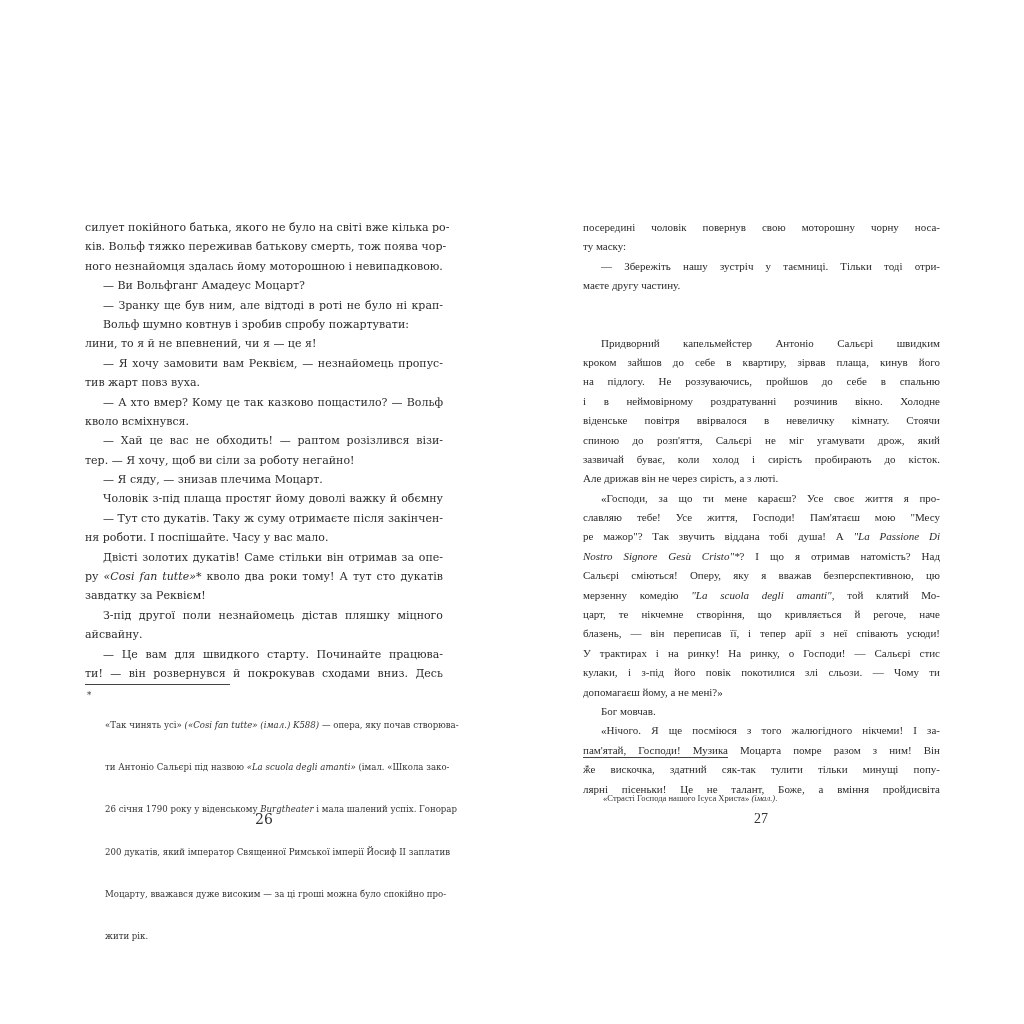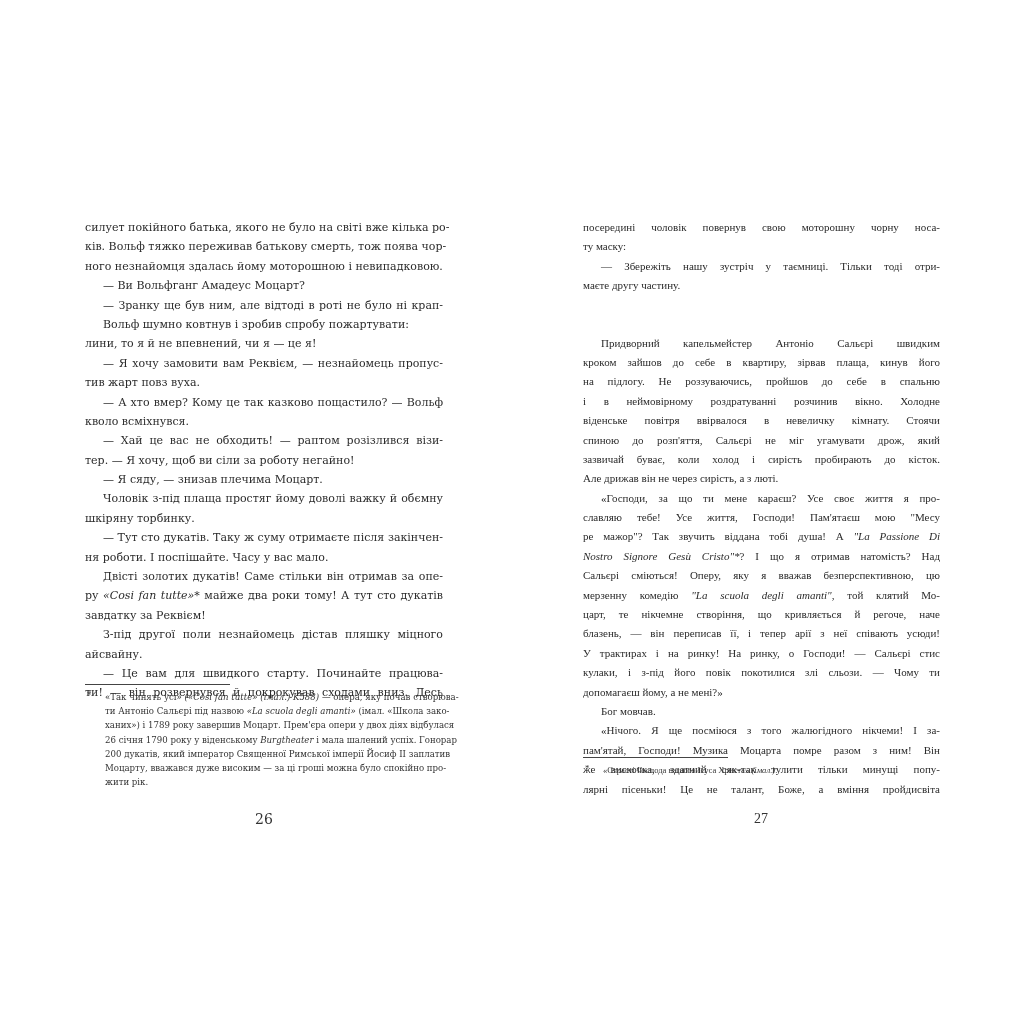--- a/index.html
+++ b/index.html
@@ -23,21 +23,21 @@
     .gap { height: 38px; }
     .it { font-style: italic; }
     .rule { position: absolute; height: 1px; background: #444; }
     .page-left .rule { left: 85px; top: 684px; width: 145px; }
     .page-right .rule { left: 71px; top: 757px; width: 145px; }
     .footnote { position: absolute; font-size: 8.6px; color: #333; }
     .page-left .footnote { left: 85px; top: 690px; width: 358px; }
     .page-right .footnote { left: 71px; top: 763px; width: 357px; }
     .fn-mark { position: absolute; left: 2px; top: 0; }
     .fn-body { margin-left: 20px; }
-    .fn-line { height: 14.2px; line-height: 14.2px; white-space: nowrap; text-align: justify; text-align-last: justify; }
+    .fn-line { height: 14.2px; line-height: 14.2px; white-space: nowrap; text-align: justify; text-align-last: justify; margin-top: 28px; }
     .fn-line.last { text-align-last: left; }
     .pagenum { position: absolute; top: 811px; font-size: 14px; color: #333; }
     .page-left .pagenum { left: 255px; }
     .page-right .pagenum { left: 242px; }
   </style>
 </head>
 <body>
 
 <div class="page page-left">
   <div class="column" id="left-col">
@@ -49,38 +49,36 @@
       <div class="line indent last"><span>Вольф шумно ковтнув і зробив спробу пожартувати:</span></div>
       <div class="line last"><span>лини, то я й не впевнений, чи я — це я!</span></div>
       <div class="line indent"><span>— Я хочу замовити вам Реквієм, — незнайомець пропус-</span></div>
       <div class="line last"><span>тив жарт повз вуха.</span></div>
       <div class="line indent"><span>— А хто вмер? Кому це так казково пощастило? — Вольф</span></div>
       <div class="line last"><span>кволо всміхнувся.</span></div>
       <div class="line indent"><span>— Хай це вас не обходить! — раптом розізлився візи-</span></div>
       <div class="line last"><span>тер. — Я хочу, щоб ви сіли за роботу негайно!</span></div>
       <div class="line indent last"><span>— Я сяду, — знизав плечима Моцарт.</span></div>
       <div class="line indent"><span>Чоловік з-під плаща простяг йому доволі важку й обємну</span></div>
-      <div class="line last"><span>шкіряну торбинку.</span></div>
       <div class="line indent"><span>— Тут сто дукатів. Таку ж суму отримаєте після закінчен-</span></div>
       <div class="line last"><span>ня роботи. І поспішайте. Часу у вас мало.</span></div>
       <div class="line indent"><span>Двісті золотих дукатів! Саме стільки він отримав за опе-</span></div>
-      <div class="line"><span>ру </span><span class="it">«Cosi fan tutte»*</span><span> майже два роки тому! А тут сто дукатів</span></div>
+      <div class="line"><span>ру </span><span class="it">«Cosi fan tutte»*</span><span> кволо два роки тому! А тут сто дукатів</span></div>
       <div class="line last"><span>завдатку за Реквієм!</span></div>
       <div class="line indent"><span>З-під другої поли незнайомець дістав пляшку міцного</span></div>
       <div class="line last"><span>айсвайну.</span></div>
       <div class="line indent"><span>— Це вам для швидкого старту. Починайте працюва-</span></div>
       <div class="line"><span>ти! — він розвернувся й покрокував сходами вниз. Десь</span></div>
     </div>
   <div class="rule"></div>
   <div class="footnote">
     <span class="fn-mark">*</span>
     <div class="fn-body" id="left-fn">
         <div class="fn-line"><span>«Так чинять усі» </span><span class="it">(«Cosi fan tutte» (імал.) K588)</span><span> — опера, яку почав створюва-</span></div>
         <div class="fn-line"><span>ти Антоніо Сальєрі під назвою </span><span class="it">«La scuola degli amanti»</span><span> (імал. «Школа зако-</span></div>
-        <div class="fn-line"><span>ханих») і 1789 року завершив Моцарт. Прем'єра опери у двох діях відбулася</span></div>
         <div class="fn-line"><span>26 січня 1790 року у віденському </span><span class="it">Burgtheater</span><span> і мала шалений успіх. Гонорар</span></div>
         <div class="fn-line"><span>200 дукатів, який імператор Священної Римської імперії Йосиф II заплатив</span></div>
         <div class="fn-line"><span>Моцарту, вважався дуже високим — за ці гроші можна було спокійно про-</span></div>
         <div class="fn-line last"><span>жити рік.</span></div>
       </div>
   </div>
   <div class="pagenum">26</div>
 </div>
 
 <div class="page page-right">

